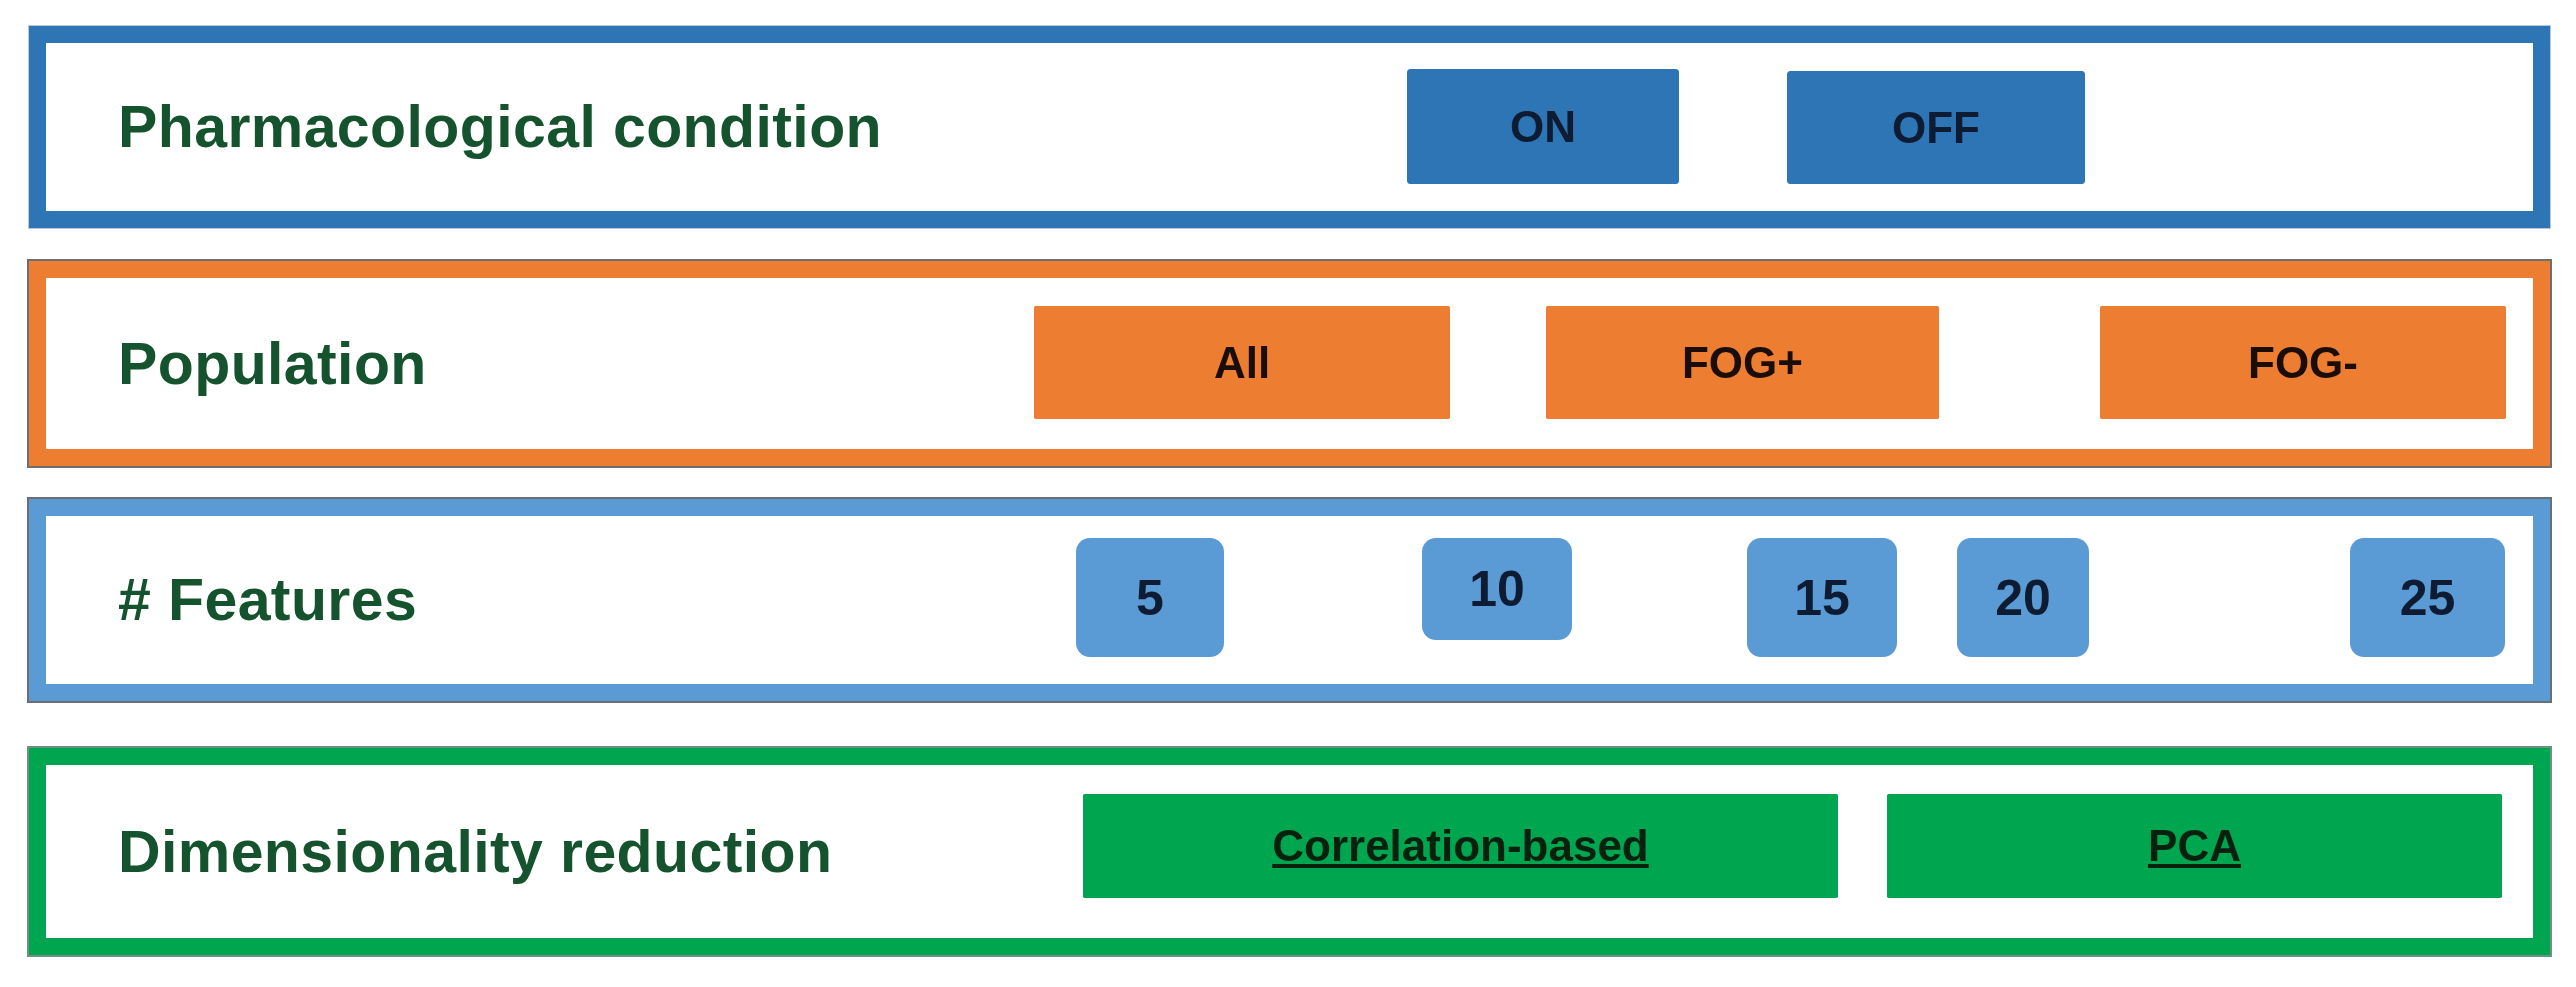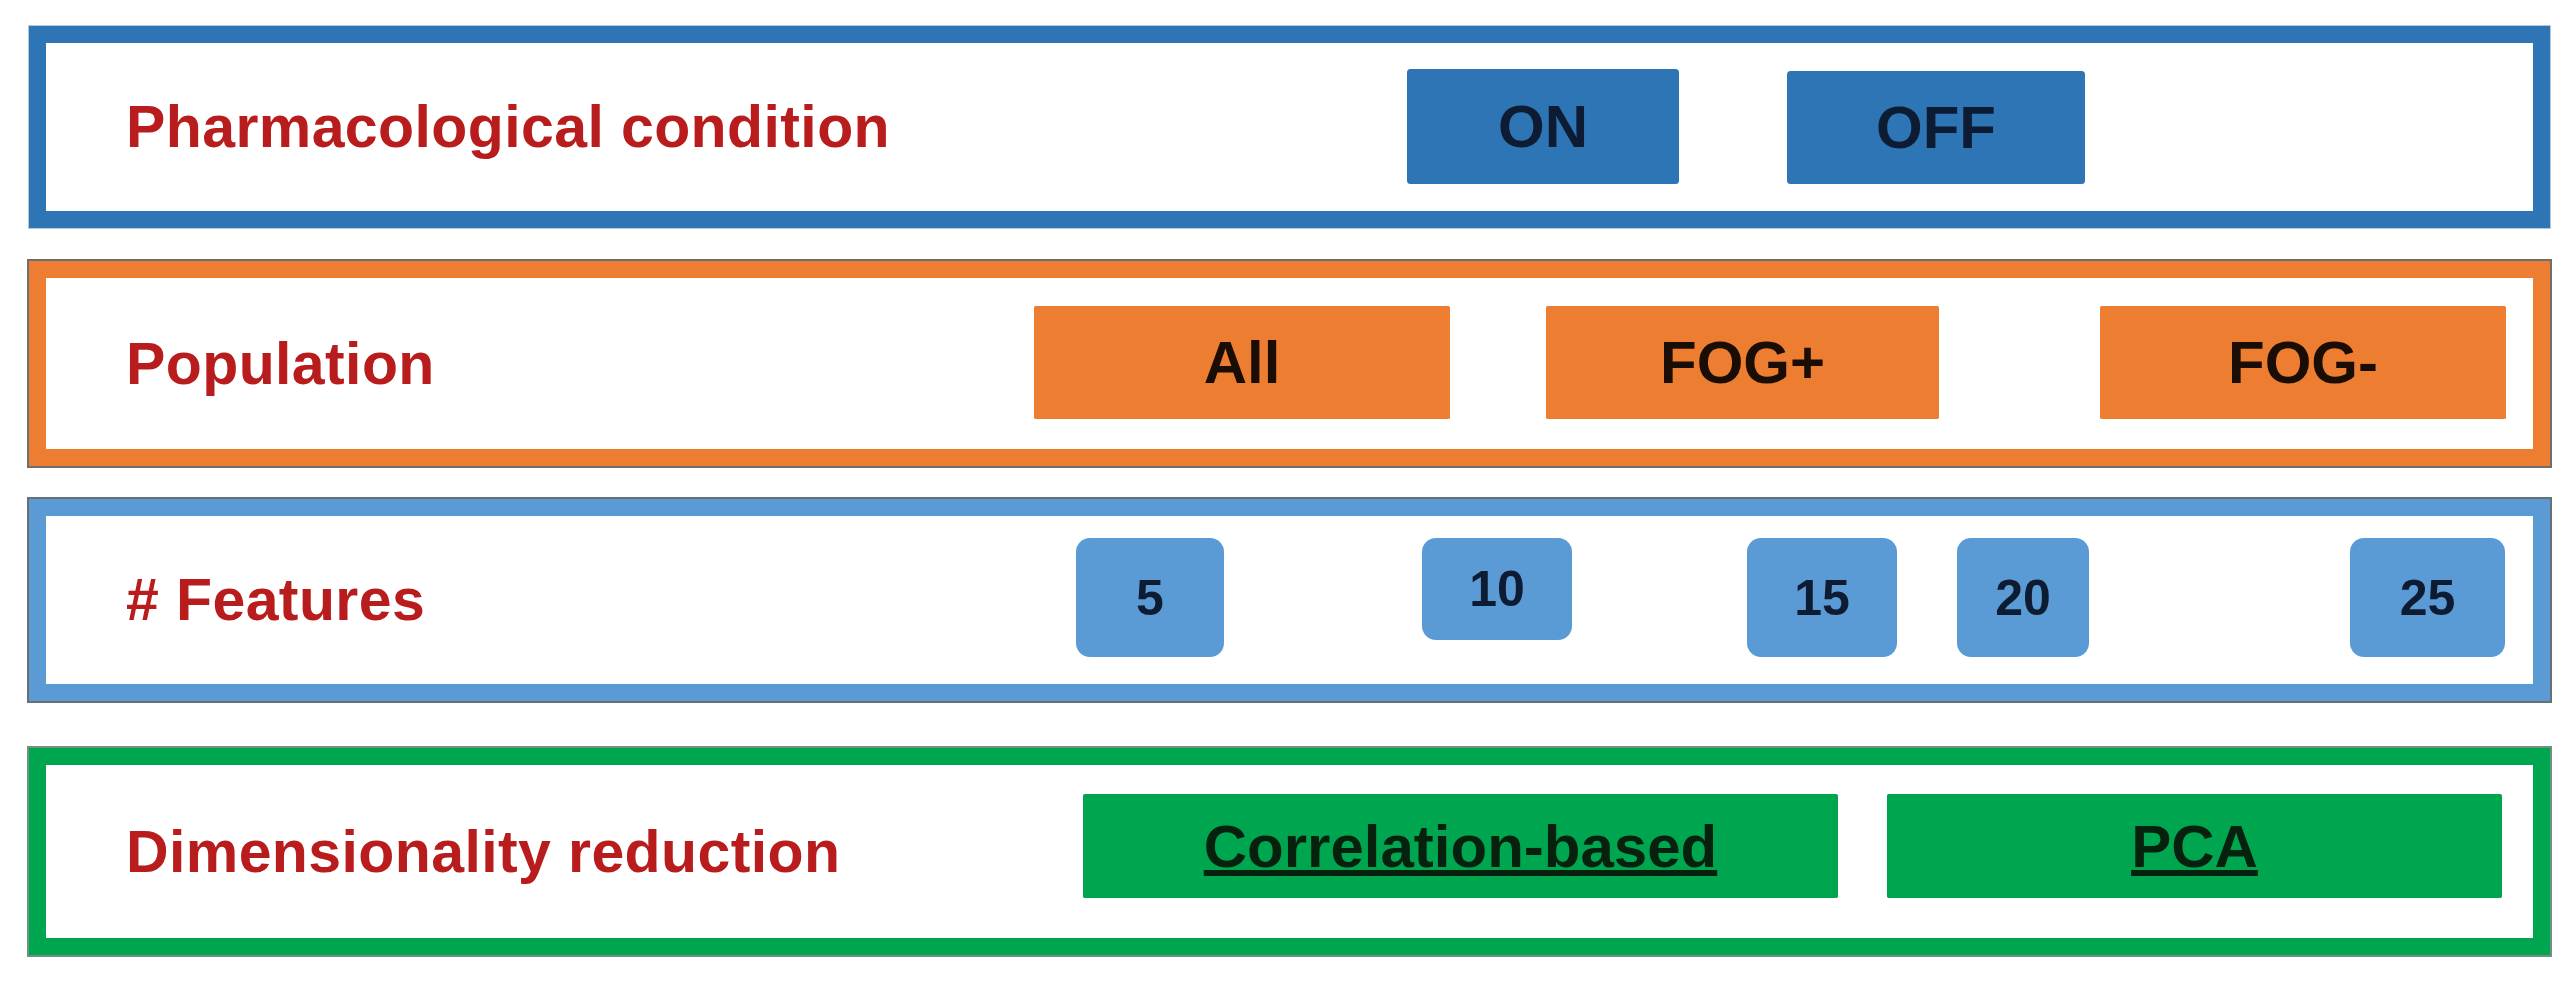--- a/index.html
+++ b/index.html
@@ -20,34 +20,33 @@
     display:flex;
     align-items:center;
   }
   .row1{top:26px;height:202px;outline:1.7px solid rgba(60,95,140,0.35);}
   .row2{top:261px;height:205px;outline:2.6px solid #6e6e6e;}
   .row3{top:499px;height:202px;outline:2.6px solid #6a6f74;}
   .row4{top:748px;height:207px;outline:2.6px solid #6f9280;}
   .row-label{
     font-weight:bold;
     font-size:59px;
-    color:#b91c1c;
-    padding-left:50px;
+    color:#14532d;
+    padding-left:72px;
     white-space:nowrap;
     letter-spacing:0.4px;
-    margin-left:30px;
   }
   .opt{
     position:absolute;
     display:flex;
     align-items:center;
     justify-content:center;
     background:var(--row-color,#888);
     font-weight:bold;
-    font-size:60px;
+    font-size:44px;
     color:#0d1117;
     white-space:nowrap;
   }
   .row1 .opt{border-radius:3.5px;color:#0d1b33;}
   .row2 .opt{border-radius:1.7px;color:#1a0d05;}
   .row3 .opt{border-radius:14px;font-size:50px;color:#0d1b33;}
   .row4 .opt{border-radius:1.7px;color:#06220f;text-decoration:underline;}
 </style>
 </head>
 <body>

